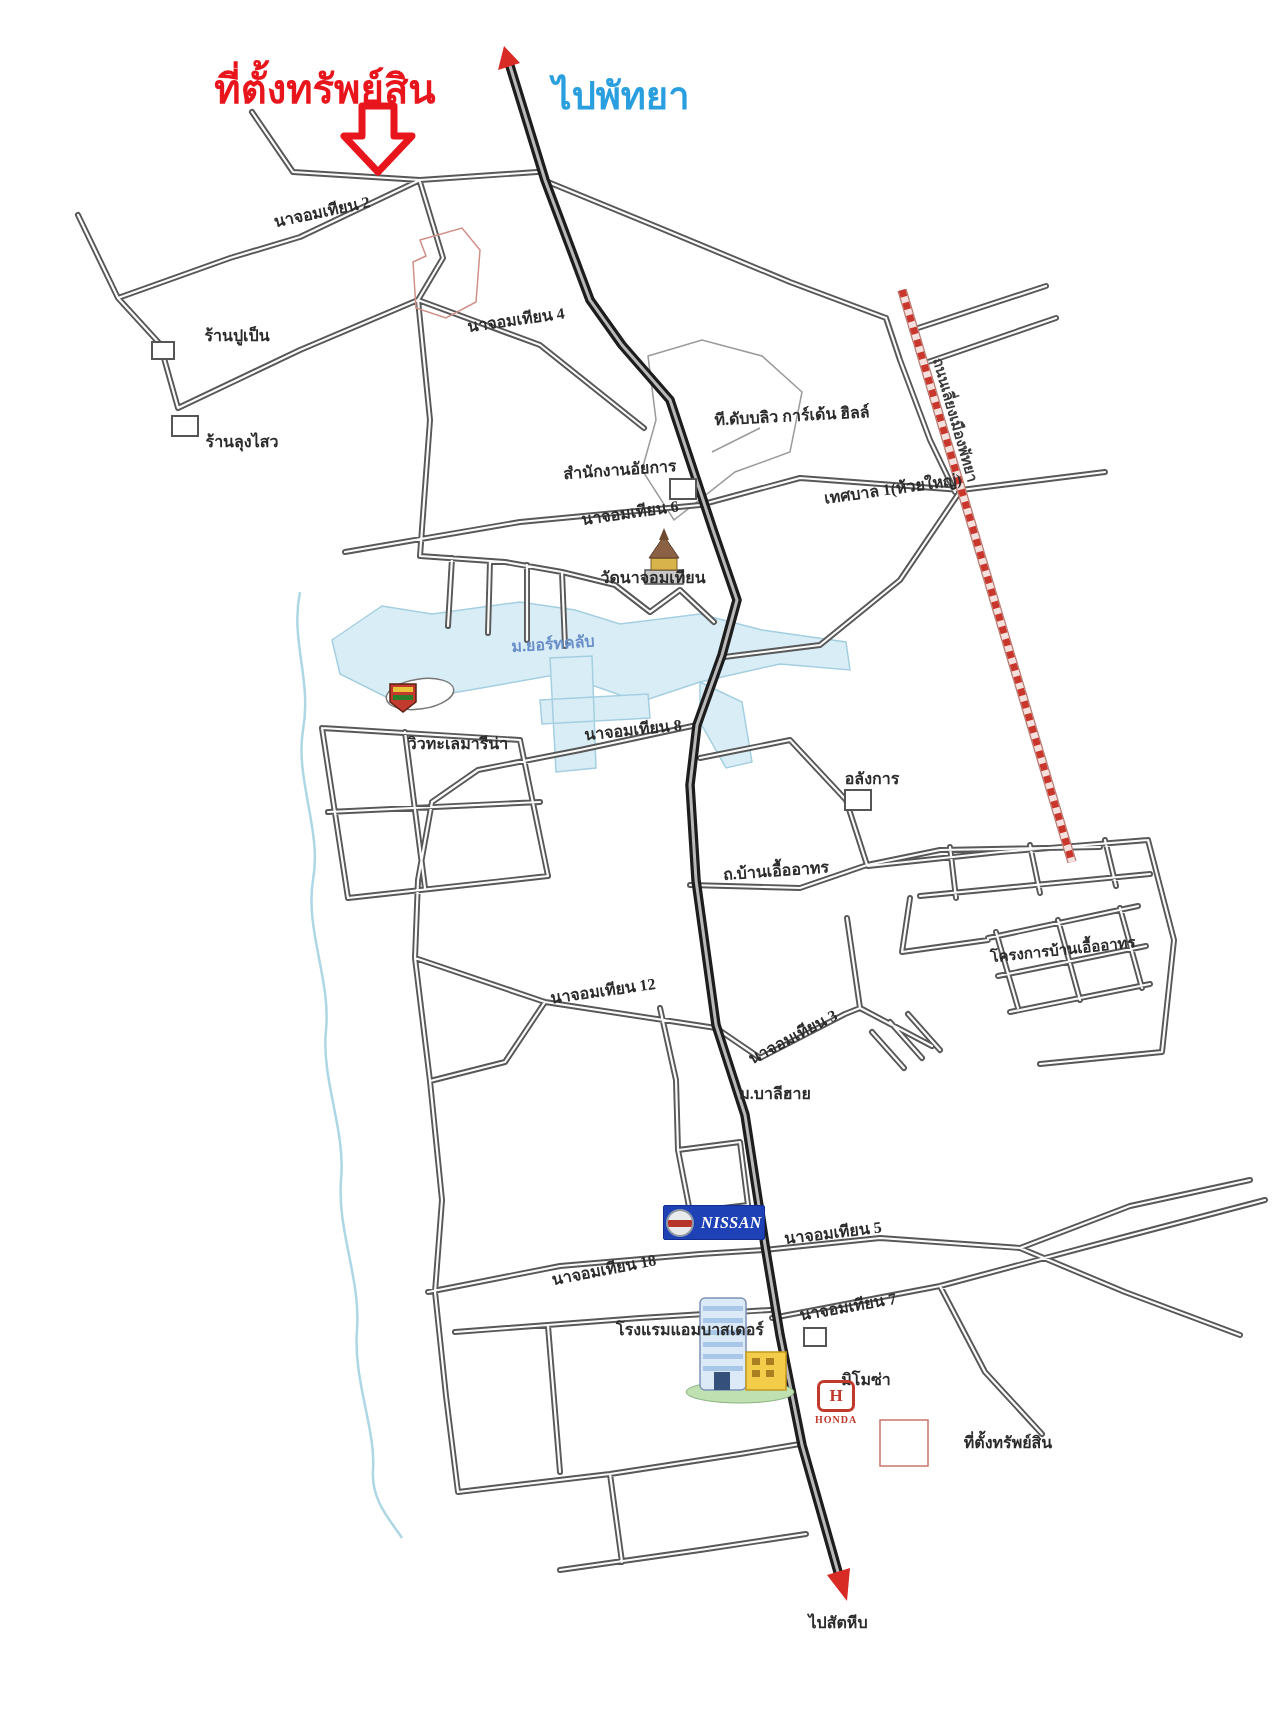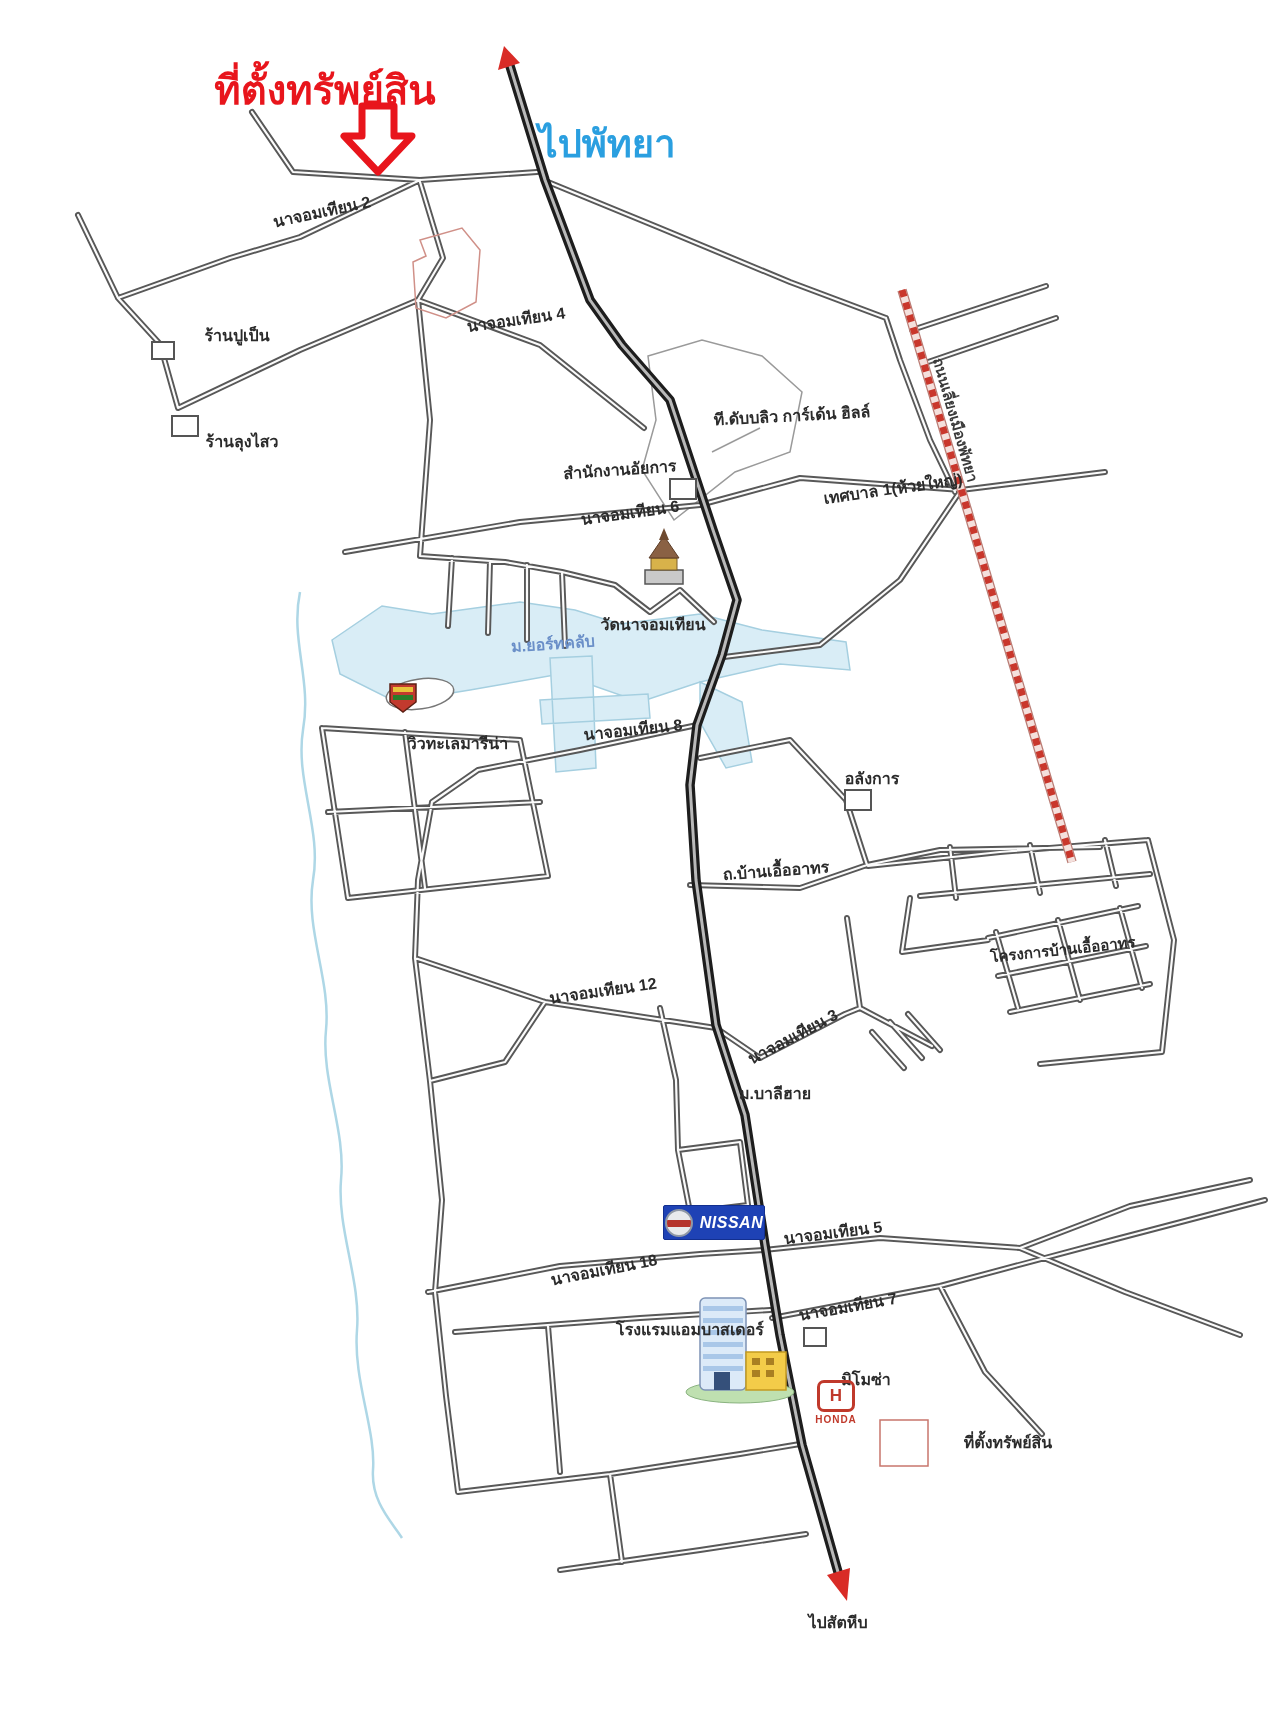--- a/index.html
+++ b/index.html
@@ -1,17 +1,17 @@
 <!DOCTYPE html>
 <html><head>
 <meta charset="utf-8">
 <style>
   html,body{margin:0;padding:0;background:#ffffff;}
   #map{position:relative;width:1276px;height:1714px;background:#ffffff;overflow:hidden;
-       font-family:Liberation Sans, sans-serif;}
+       font-family:Liberation Serif, serif;}
   #map svg{position:absolute;left:0;top:0;}
   .lbl{position:absolute;white-space:nowrap;font-weight:700;font-size:16px;color:#2b2b2b;
        line-height:1.1;}
   .title-red{font-size:40px;font-weight:800;color:#e8151c;}
   .title-blue{font-size:38px;font-weight:800;color:#2a9fe0;}
   .blue-lbl{color:#6a8fc8;}
   .small-lbl{font-size:15px;}
   .rail-lbl{font-size:15px;color:#3a3a3a;}
   
   .cas{stroke:#585858;stroke-width:6;fill:none;stroke-linejoin:round;stroke-linecap:round;}
@@ -115,32 +115,32 @@
       <rect x="766" y="1370" width="8" height="7" fill="#a97f22"></rect>
       <rect x="714" y="1372" width="16" height="18" fill="#35507a"></rect>
     </g>
   </svg>
 
   <svg width="120" height="90" viewBox="0 0 120 90" style="left:330px;top:98px;">
     <path d="M32,8 L64,8 L64,38 L82,38 L48,74 L14,38 L32,38 Z" fill="#ffffff" stroke="#e8151c" stroke-width="7" stroke-linejoin="round"></path>
   </svg>
 
   <div class="lbl title-red" style="left:325px;top:90px;transform:translate(-50%,-50%);">ที่ตั้งทรัพย์สิน</div>
-  <div class="lbl title-blue" style="left:607px;top:97px;transform:translate(-50%,-50%);margin-top:48px;">ไปพัทยา</div>
+  <div class="lbl title-blue" style="left:621px;top:97px;transform:translate(-50%,-50%);">ไปพัทยา</div>
 
   <div class="lbl" style="left:322px;top:212px;transform:translate(-50%,-50%) rotate(-12deg);">นาจอมเทียน 2</div>
   <div class="lbl" style="left:516px;top:320px;transform:translate(-50%,-50%) rotate(-8deg);">นาจอมเทียน 4</div>
   <div class="lbl" style="left:237px;top:336px;transform:translate(-50%,-50%);">ร้านปูเป็น</div>
   <div class="lbl" style="left:242px;top:442px;transform:translate(-50%,-50%);text-align:center;">ร้านลุงไสว</div>
   <div class="lbl" style="left:620px;top:470px;transform:translate(-50%,-50%) rotate(-4deg);">สำนักงานอัยการ</div>
   <div class="lbl" style="left:792px;top:416px;transform:translate(-50%,-50%) rotate(-3deg);">ที.ดับบลิว การ์เด้น ฮิลล์</div>
   <div class="lbl" style="left:893px;top:489px;transform:translate(-50%,-50%) rotate(-8deg);">เทศบาล 1(ห้วยใหญ่)</div>
   <div class="lbl rail-lbl" style="left:955px;top:420px;transform:translate(-50%,-50%) rotate(74deg);">ถนนเลี่ยงเมืองพัทยา</div>
   <div class="lbl" style="left:630px;top:513px;transform:translate(-50%,-50%) rotate(-8deg);">นาจอมเทียน 6</div>
-  <div class="lbl" style="left:653px;top:625px;transform:translate(-50%,-50%);">วัดนาจอมเทียน</div>
+  <div class="lbl" style="left:653px;top:578px;transform:translate(-50%,-50%);">วัดนาจอมเทียน</div>
   <div class="lbl blue-lbl" style="left:553px;top:644px;transform:translate(-50%,-50%) rotate(-4deg);">ม.ยอร์ทคลับ</div>
   <div class="lbl" style="left:458px;top:724px;transform:translate(-50%,-50%);margin-top:20px;">วิวทะเลมารีน่า</div>
   <div class="lbl" style="left:633px;top:730px;transform:translate(-50%,-50%) rotate(-6deg);">นาจอมเทียน 8</div>
   <div class="lbl" style="left:866px;top:779px;transform:translate(-50%,-50%);margin-left:6px;">อลังการ</div>
   <div class="lbl" style="left:776px;top:871px;transform:translate(-50%,-50%) rotate(-4deg);">ถ.บ้านเอื้ออาทร</div>
   <div class="lbl small-lbl" style="left:1063px;top:950px;transform:translate(-50%,-50%) rotate(-6deg);">โครงการบ้านเอื้ออาทร</div>
   <div class="lbl" style="left:603px;top:991px;transform:translate(-50%,-50%) rotate(-8deg);">นาจอมเทียน 12</div>
   <div class="lbl" style="left:793px;top:1037px;transform:translate(-50%,-50%) rotate(-28deg);">นาจอมเทียน 3</div>
   <div class="lbl" style="left:775px;top:1094px;transform:translate(-50%,-50%);">ม.บาลีฮาย</div>
   <div class="lbl" style="left:833px;top:1233px;transform:translate(-50%,-50%) rotate(-7deg);">นาจอมเทียน 5</div>

